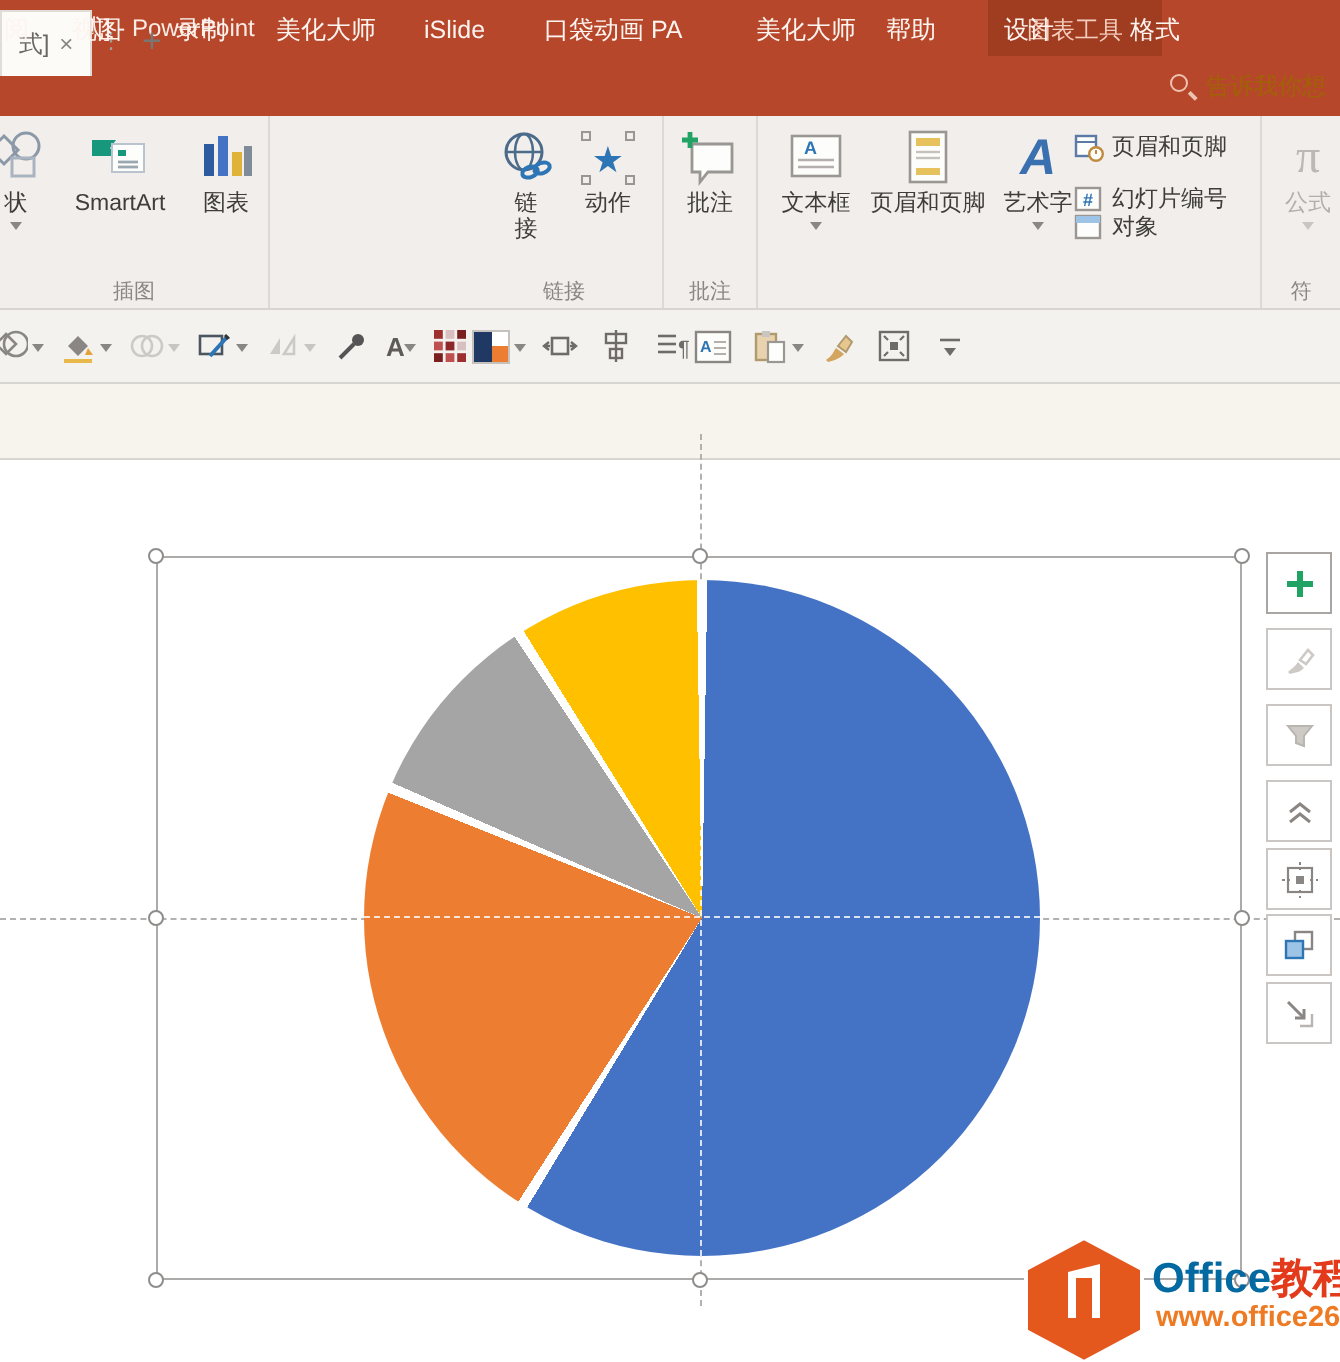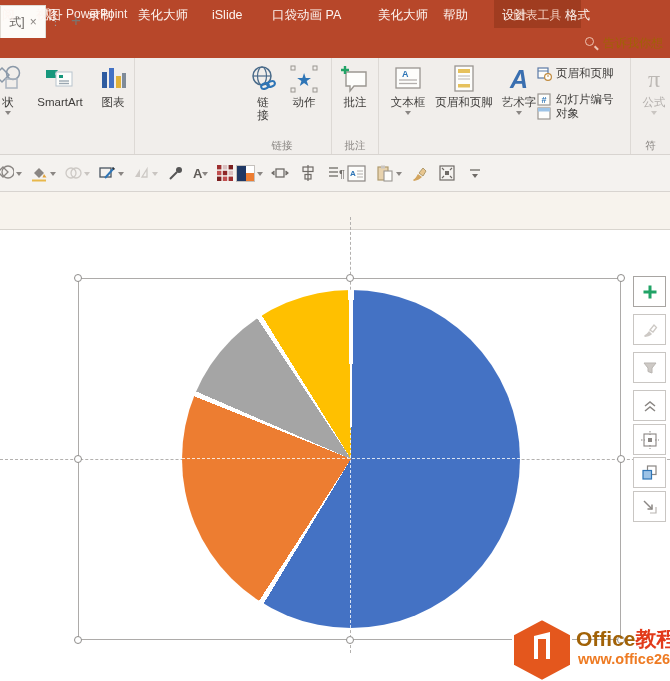--- a/index.html
+++ b/index.html
@@ -60,21 +60,21 @@
   .pie { left:182px; top:290px; width:338px; height:338px; border-radius:50%; overflow:hidden; z-index:2; }
   .pie .pv { position:absolute; left:168px; top:0; height:338px; width:0; border-left:1px dashed rgba(255,255,255,.8); }
   .pie .ph { position:absolute; top:168px; left:0; width:338px; height:0; border-top:1px dashed rgba(255,255,255,.8); }
 
   
   .sbtn { position:absolute; left:633px; width:33px; height:31px; background:#fff; border:1px solid #c9c6c3; display:flex; align-items:center; justify-content:center; z-index:6; cursor:pointer; }
   .sbtn.first { border-color:#a8a5a2; }
 
   
   .wm-text1 { left:576px; top:625px; font-size:21px; font-weight:bold; white-space:nowrap; z-index:8;}
-  .wm-blue { color:#a16207; } .wm-red { color:#e23a1a; }
+  .wm-blue { color:#0369a1; } .wm-red { color:#e23a1a; }
   .wm-url { left:578px; top:651px; font-size:14.5px; font-weight:bold; color:#ee7b23; white-space:nowrap; z-index:8;}
   .hexwrap { left:509px; top:619px; z-index:7; }
 </style>
 </head>
 <body>
 
 <div class="abs titlebar"></div>
 <div class="abs ctx-block"></div>
 <div class="abs title-text">兼容模式] - PowerPoint</div>
 <div class="abs ctx-label">图表工具</div>
@@ -123,20 +123,21 @@
       <span class="icon30">
         <svg width="28" height="30" viewBox="0 0 28 30">
             <rect x="3" y="8" width="5" height="16" fill="#2e5b9f"></rect>
             <rect x="10" y="4" width="5" height="20" fill="#4472c4"></rect>
             <rect x="17" y="12" width="5" height="12" fill="#e0b23a"></rect>
             <rect x="23" y="9" width="4" height="15" fill="#7f8b99"></rect>
           </svg>
       </span>
       <span class="rbtn-label">图表</span>
     </div>
+    <div class="rgroup-label">插图</div>
   </div>
 
 
   <div class="rgroup" style="left:233px;width:99px">
     <div class="rbtn" style="left:12px;top:4px;width:36px">
       <span class="icon30">
         <svg width="30" height="30" viewBox="0 0 30 30">
             <circle cx="14" cy="12" r="9" fill="none" stroke="#4a6b8a" stroke-width="1.5"></circle>
             <ellipse cx="14" cy="12" rx="4.5" ry="9" fill="none" stroke="#4a6b8a" stroke-width="1.2"></ellipse>
             <line x1="5" y1="12" x2="23" y2="12" stroke="#4a6b8a" stroke-width="1.2"></line>

